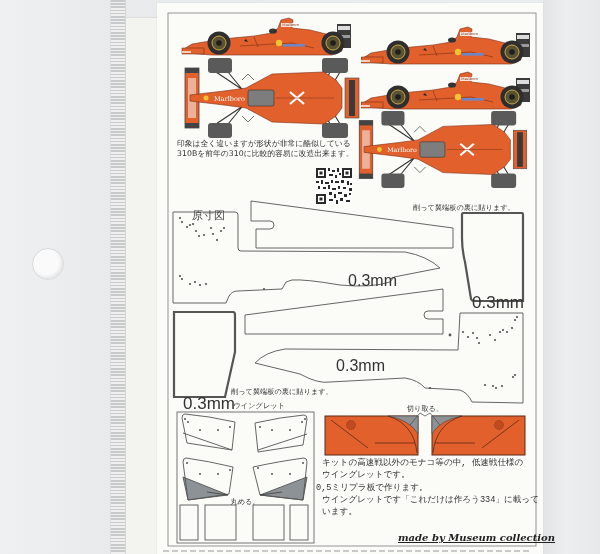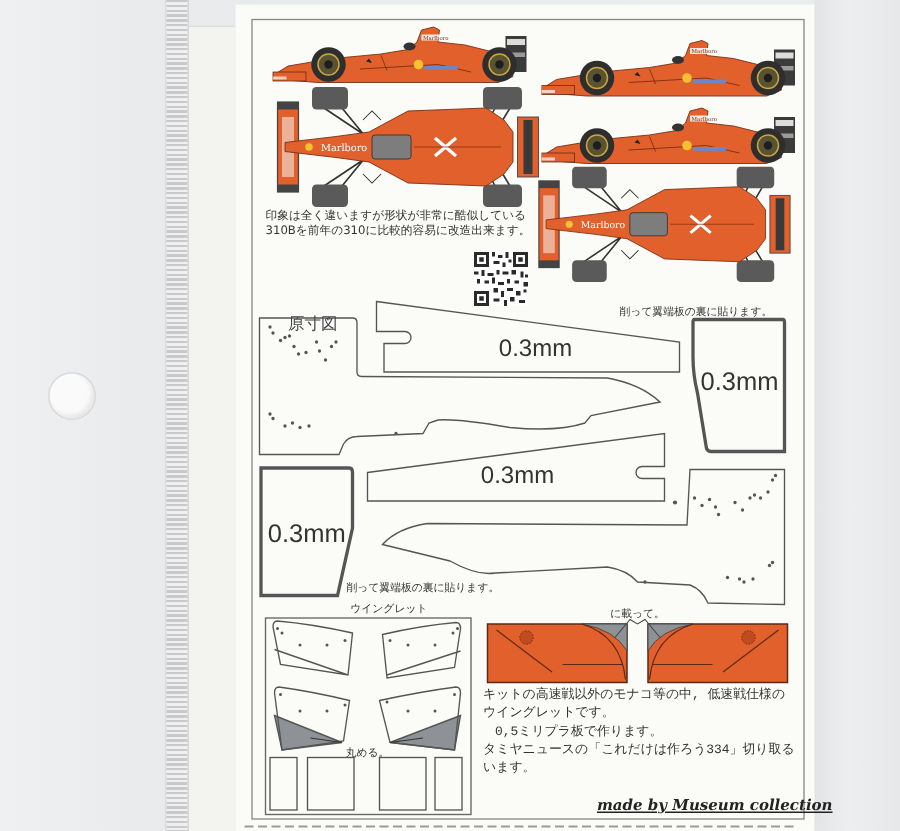--- a/index.html
+++ b/index.html
@@ -16,21 +16,21 @@
          box-shadow:0 0 1px #cfcfcf;}
   .right-sleeve{left:543px;top:0;width:57px;height:554px;
          background:linear-gradient(to right,#e3e4e6,#eceef0 40%,#e7e8ea);}
   .hole{left:32px;top:248px;width:30px;height:30px;border-radius:50%;
         background:#fafafa;border:1px solid #d9d9d9;box-shadow:inset -2px -2px 3px #e6e6e6;}
   svg.art{position:absolute;left:0;top:0;}
   .txt{position:absolute;white-space:nowrap;color:#333;text-align:center;}
   .note{font-size:7.8px;line-height:10px;}
   .small{font-size:7.2px;line-height:9px;}
   .scale{font-size:11px;line-height:13px;color:#444;}
-  .mm{font-family:"Liberation Sans",sans-serif;color:#333;text-align:center;}
+  .mm{font-family:"Liberation Sans",sans-serif;color:#333;text-align:right;margin-top:48px;}
   .desc{font-size:8.6px;line-height:12.3px;color:#333;font-family:Liberation Mono, monospace;}
   .credit{font-family:"DejaVu Serif",serif;font-style:italic;font-weight:bold;
           font-size:10px;text-decoration:underline;color:#222;}
   .center{text-align:center;}
 </style>
 </head>
 <body>
 
 <div class="abs hole"></div>
 <div class="abs zipper"></div>
@@ -253,21 +253,21 @@
 <div class="txt small" style="left:413px;top:203px;">削って翼端板の裏に貼ります。</div>
 
 <div class="txt mm" style="left:317px;top:223px;width:80px;font-size:16px;line-height:20px;">0.3mm</div>
 <div class="txt mm" style="left:462px;top:245px;width:62px;font-size:17px;line-height:20px;">0.3mm</div>
 <div class="txt mm" style="left:305px;top:308px;width:80px;font-size:16px;line-height:20px;">0.3mm</div>
 <div class="txt mm" style="left:174px;top:346px;width:61px;font-size:17px;line-height:20px;">0.3mm</div>
 
 <div class="txt small" style="left:231px;top:387px;">削って翼端板の裏に貼ります。</div>
 <div class="txt small center" style="left:205px;top:401px;width:80px;text-align:right;">ウイングレット</div>
 <div class="txt small center" style="left:215px;top:497px;width:60px;">丸める。</div>
-<div class="txt small center" style="left:395px;top:404px;width:60px;">に載って。</div>
+<div class="txt small center" style="left:395px;top:404px;width:60px;">切り取る。</div>
 
 <div class="txt desc" style="left:322px;top:457px;">キットの高速戦以外のモナコ等の中, 低速戦仕様の</div>
 <div class="txt desc" style="left:322px;top:469px;">ウイングレットです。</div>
-<div class="txt desc" style="left:330px;top:482px;">0,5ミリプラ板で作ります。</div>
-<div class="txt desc" style="left:322px;top:494px;">タミヤニュースの「これだけは作ろう334」切り取る</div>
+<div class="txt desc" style="left:316px;top:482px;">0,5ミリプラ板で作ります。</div>
+<div class="txt desc" style="left:322px;top:494px;">ウイングレットです「これだけは作ろう334」に載って</div>
 <div class="txt desc" style="left:322px;top:506px;">います。</div>
 
 <div class="txt credit" style="left:398px;top:532px;">made by Museum collection</div>
 
 </body></html>

